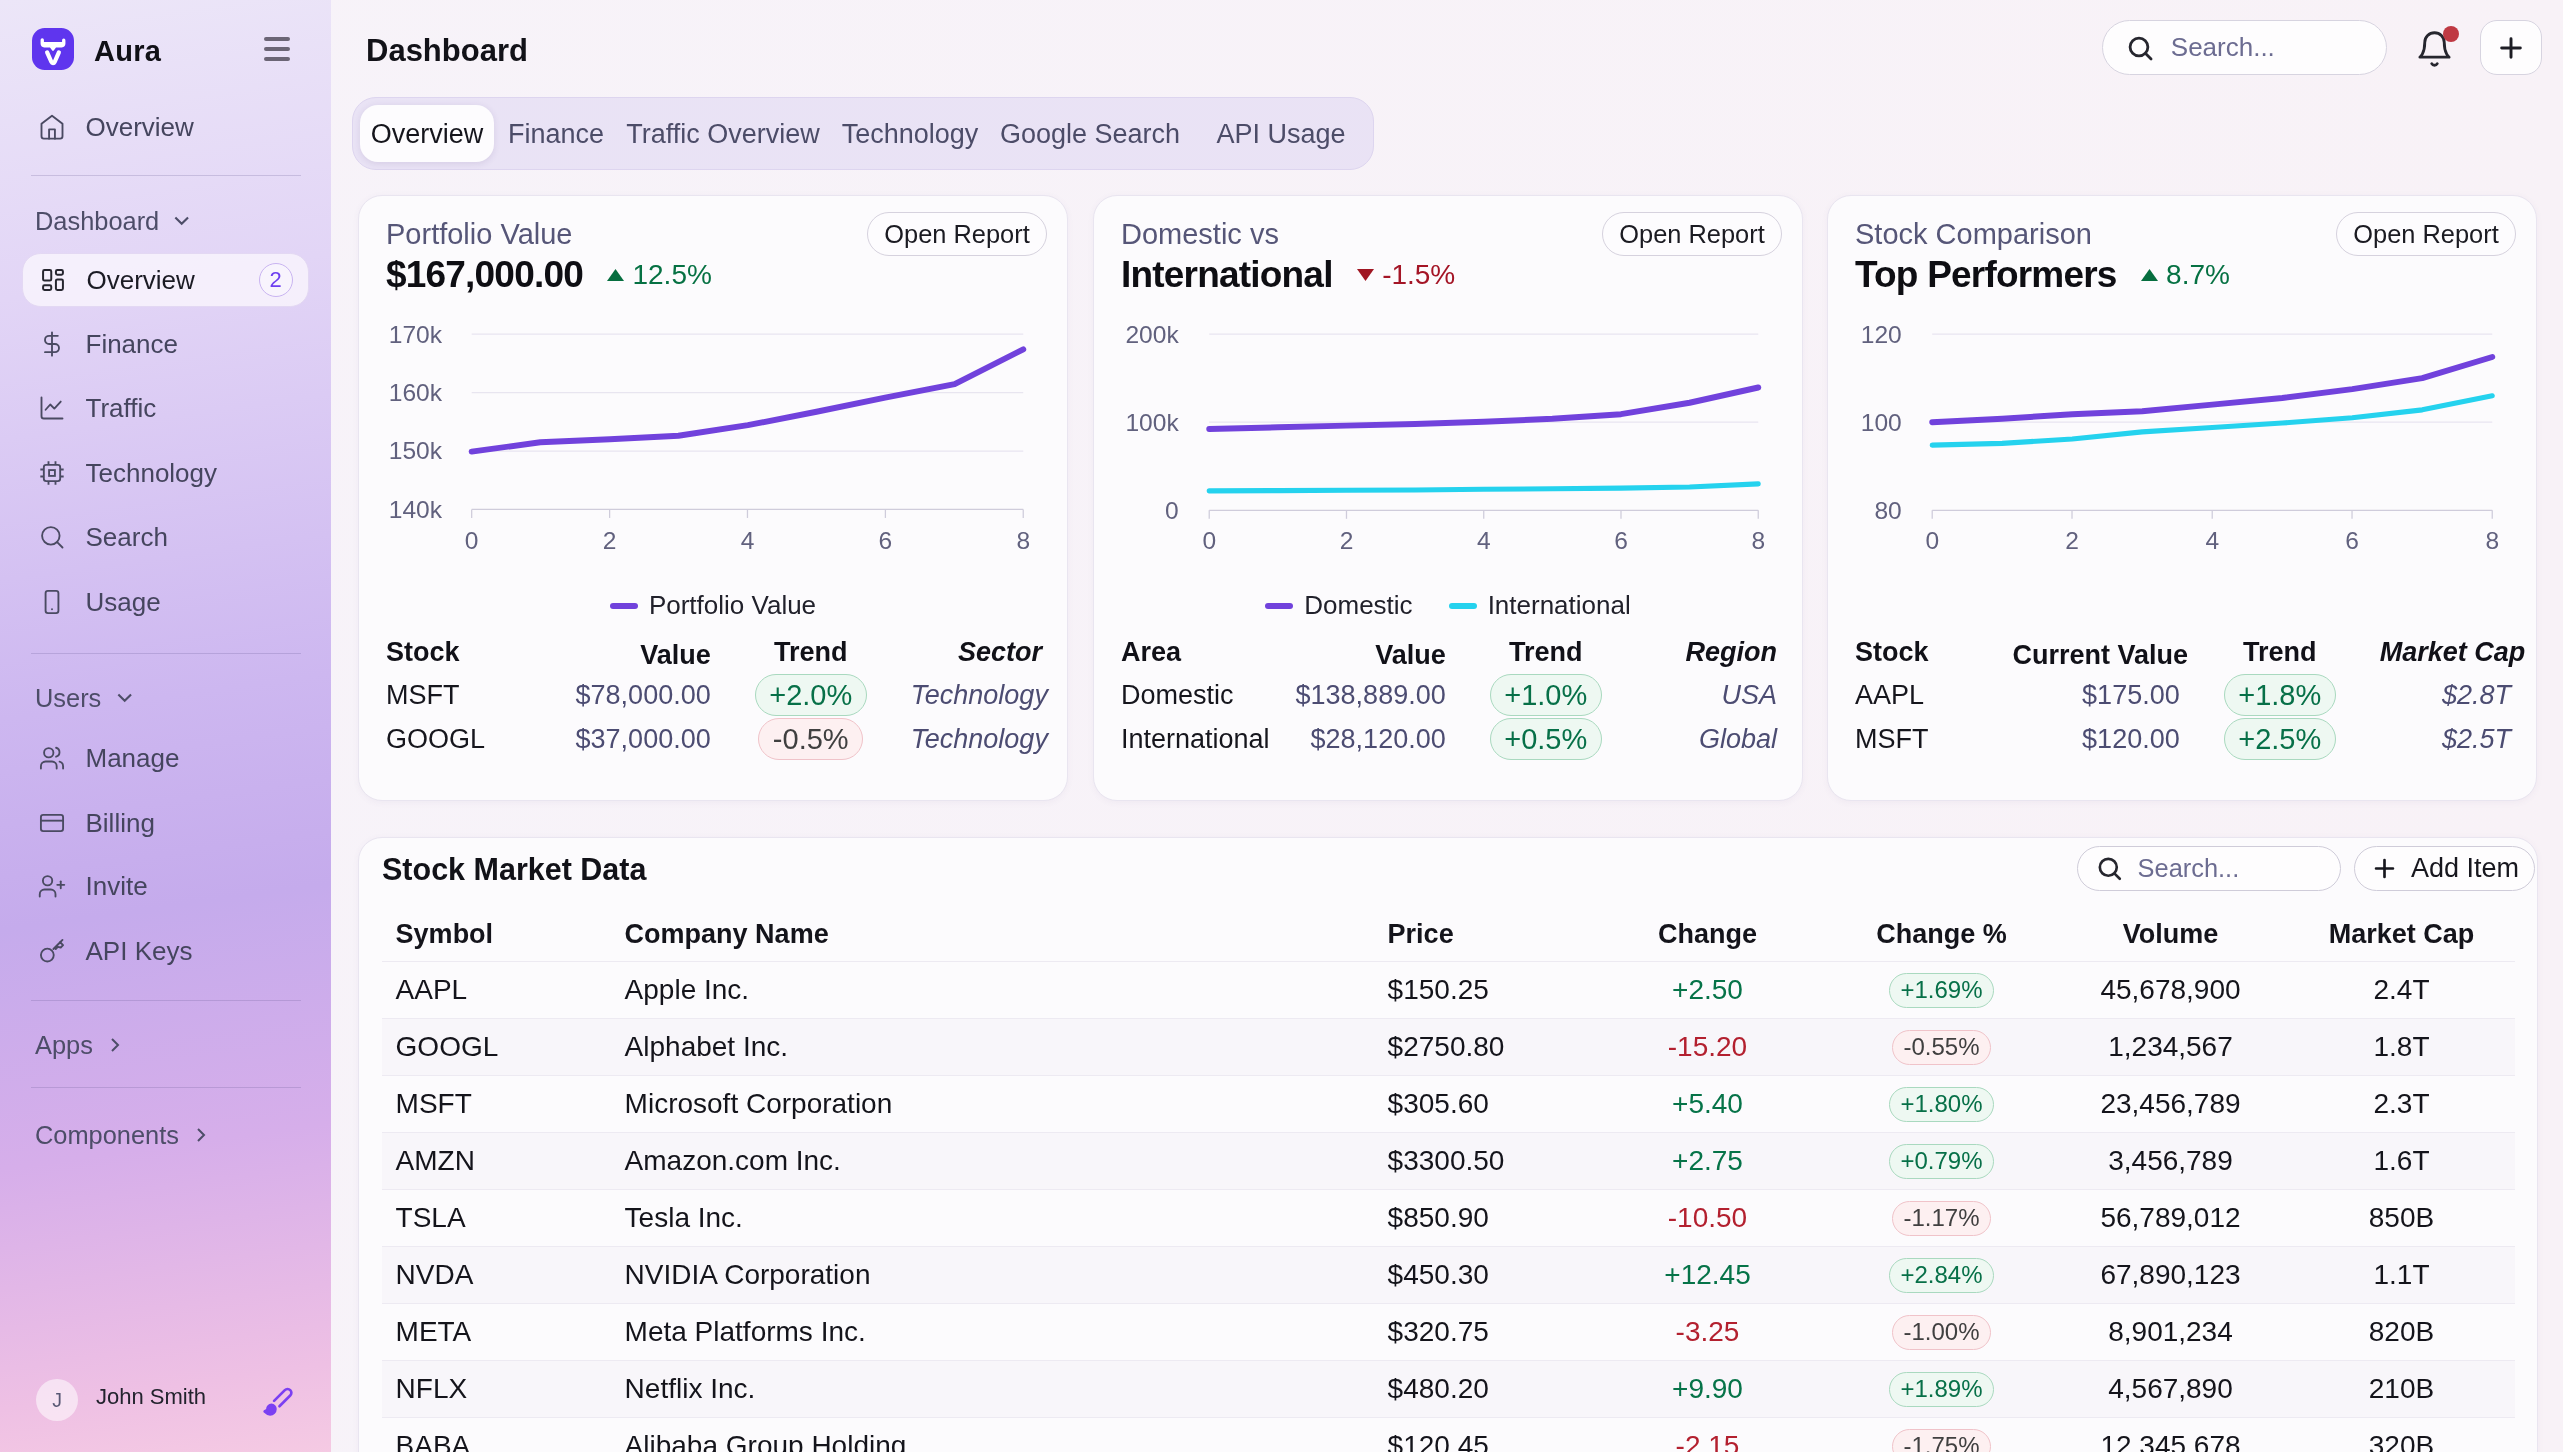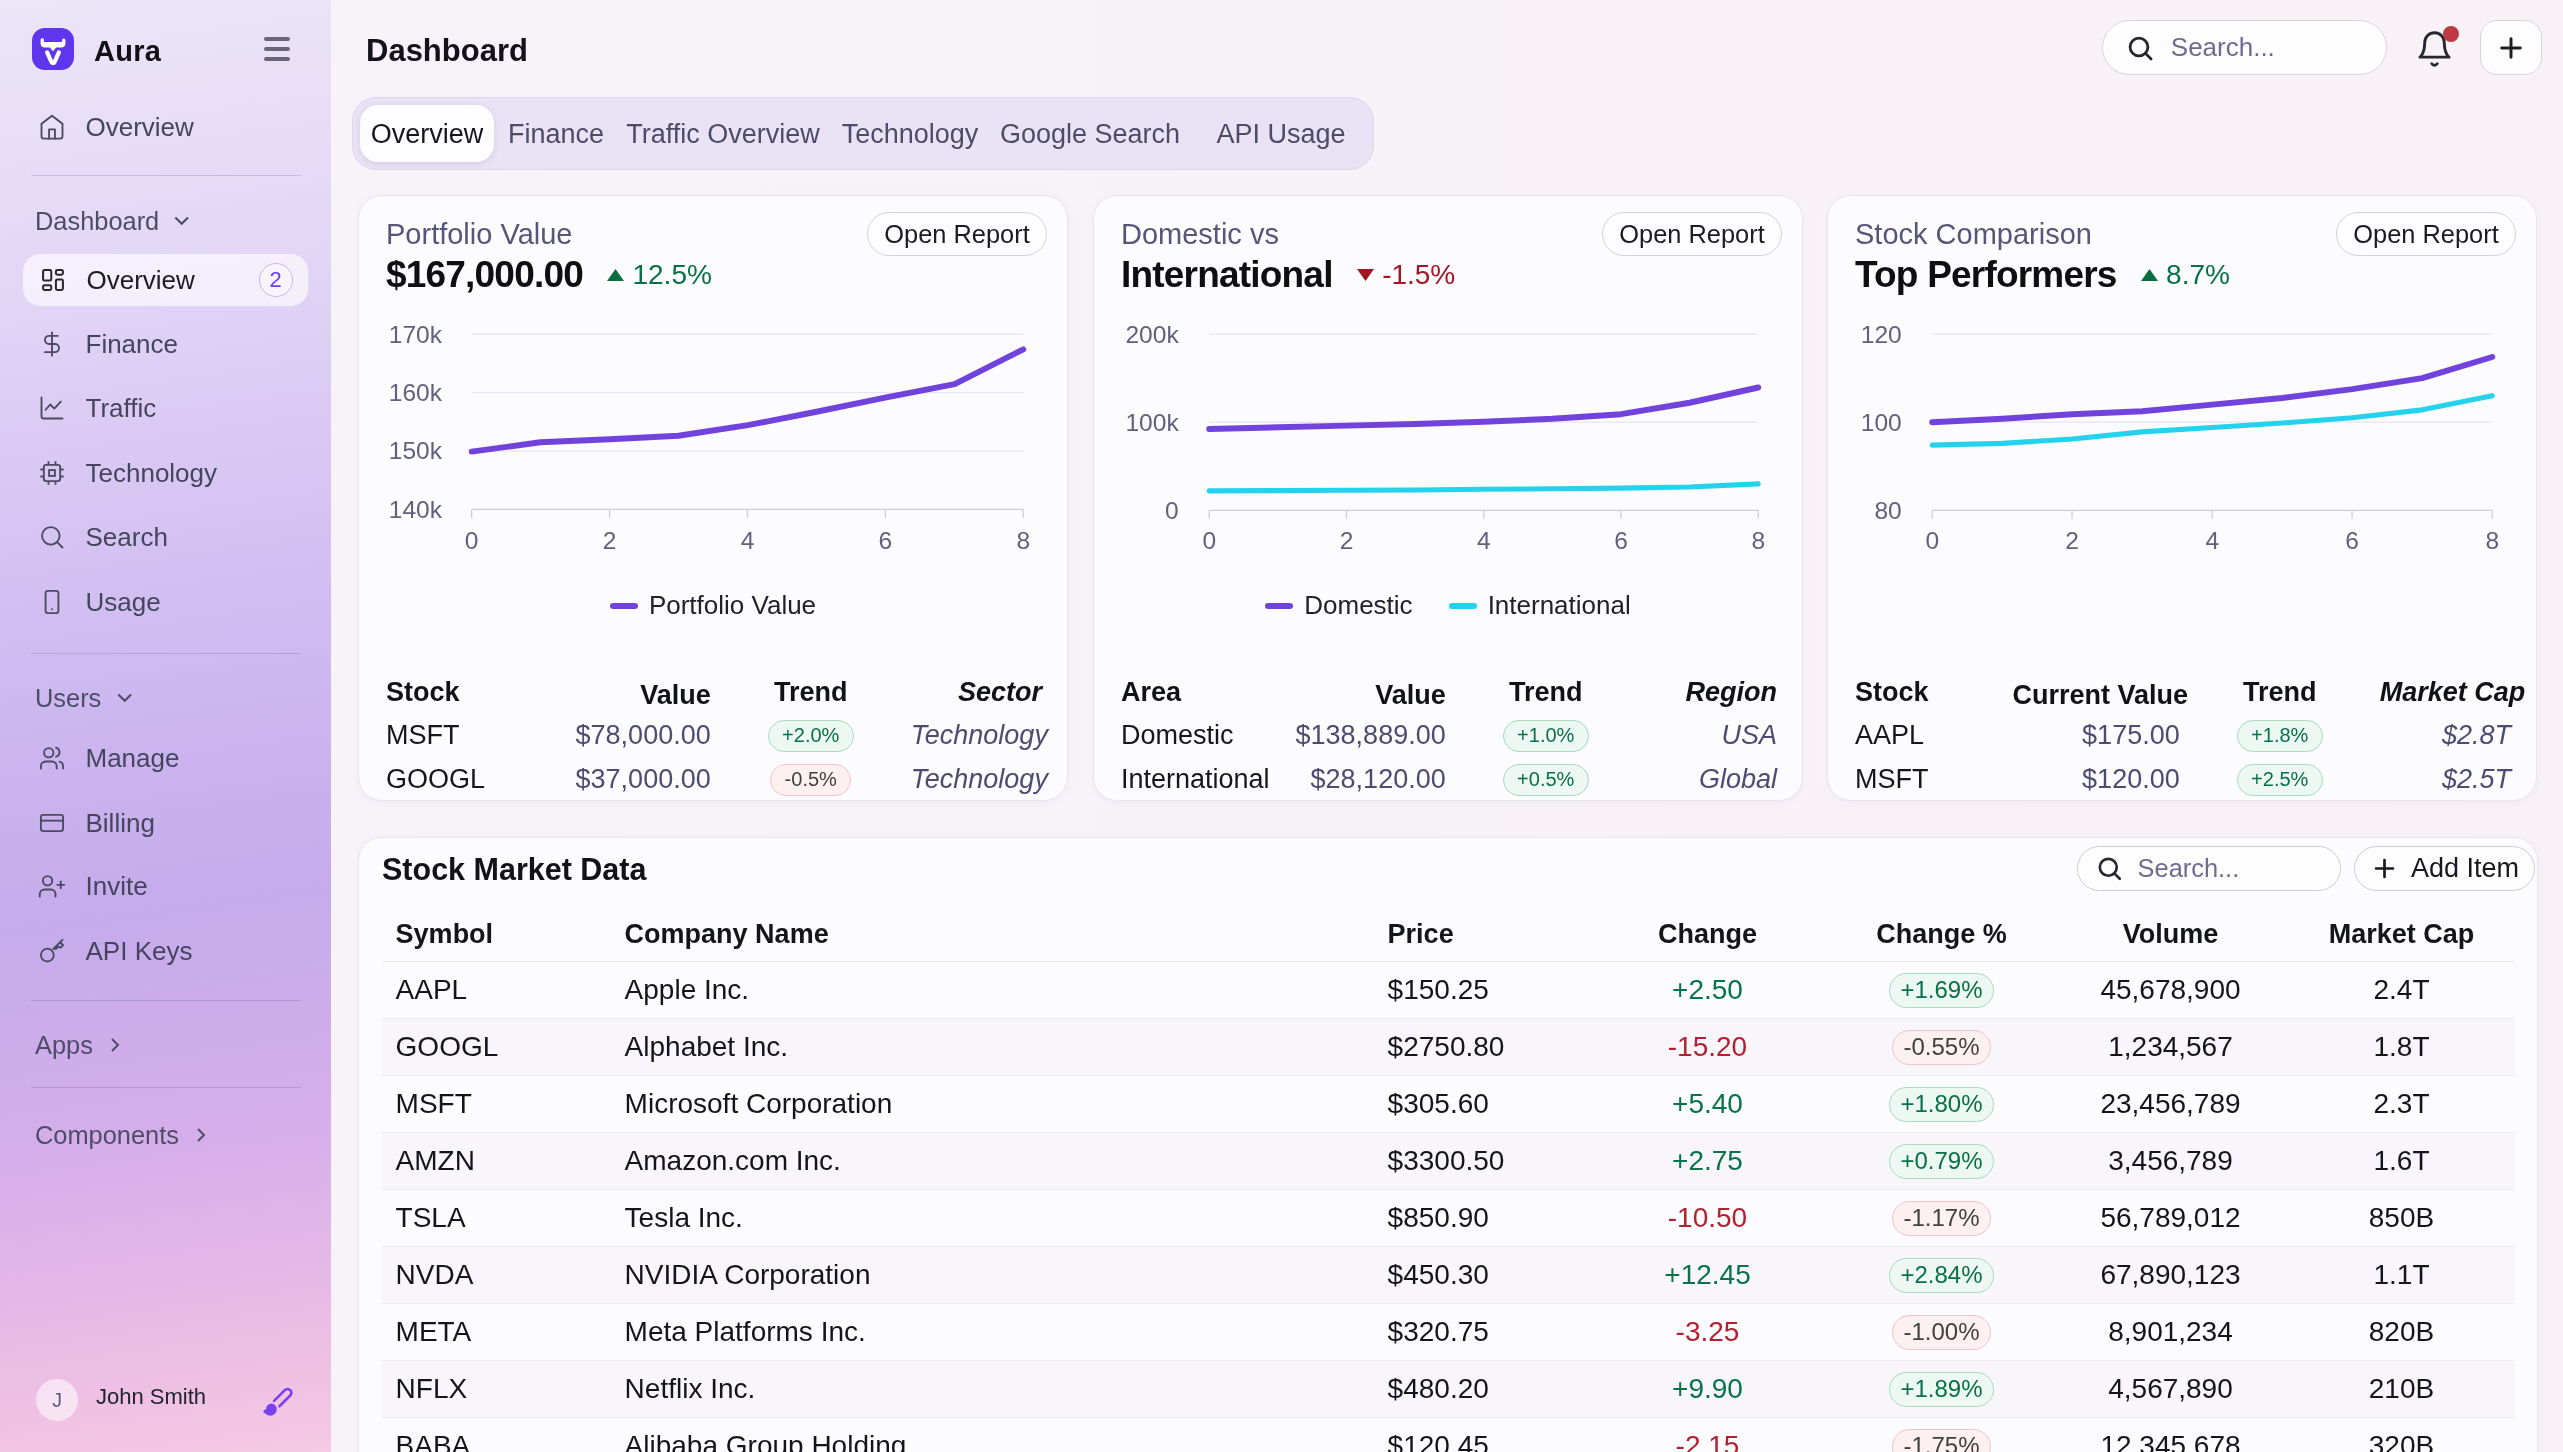--- a/index.html
+++ b/index.html
@@ -48,31 +48,31 @@
 .card .cv .dl { font-size:28px; font-weight:400; margin-left:24px; letter-spacing:0; }
 .dl.up { color:#067143; }
 .dl.dn { color:#a41526; }
 .openrep { position:absolute; top:16px; right:20.3px; height:44px; border:1.7px solid #d6d2de; border-radius:22px; background:#fdfcfe; font-size:25.4px; color:#1b1b22; display:flex; align-items:center; padding:0 16px; }
 .legend { position:absolute; top:394px; width:100%; display:flex; justify-content:center; gap:36px; font-size:26px; color:#21212b; }
 .legend .li { display:flex; align-items:center; gap:11px; }
 .lsw { width:28px; height:6px; border-radius:3.4px; }
 .ct, .cv, .openrep, .legend { white-space:nowrap; }
 
 
-.mtab { position:absolute; left:27px; top:476px; width:656px; font-size:27px; }
+.mtab { position:absolute; left:27px; top:436px; width:656px; font-size:27px; }
 .mrow { display:flex; height:44px; align-items:center; color:#4c4c72; }
 .mrow.h { color:#111118; font-weight:700; height:41px; }
 .mrow span { white-space:nowrap; }
 .mrow .a { width:24%; color:#16161d; }
 .mrow.h .a { color:#111118; }
 .mrow .b { width:25.5%; text-align:right; }
 .mrow.h .b { color:#111118;margin-top:6px; }
 .mrow .c { width:30.5%; text-align:center; }
 .mrow .d { width:20%; text-align:right;font-style:italic; }
-.pill { display:inline-block; font-size:20px; padding:3.4px 13.6px; border-radius:847px; }
+.pill { display:inline-block; font-size:29px; padding:3.4px 13.6px; border-radius:847px; }
 .pill.g { color:#077048; background:#eef8f2; border:1.7px solid #a9d9bf; }
 .pill.r { color:#404040; background:#fdf0f1; border:1.7px solid #f0c3c9; }
 
 
 svg text { font-family:"Liberation Sans", sans-serif; fill:#61617e; font-size:29px; }
 
 
 .btable { position:absolute; left:358px; top:837px; width:2180px; height:644px; background:#fcfbfd; border:1.7px solid #e9e5f0; border-radius:24px; box-shadow:0 1.7px 6.8px rgba(90,70,130,0.05); }
 .bt-search { position:absolute; left:1718px; top:7.6px; width:264px; height:45px; border:1.7px solid #cfccd9; border-radius:23px; background:#fefdfe; display:flex; align-items:center; }
 .bt-search svg { margin-left:17px; }

